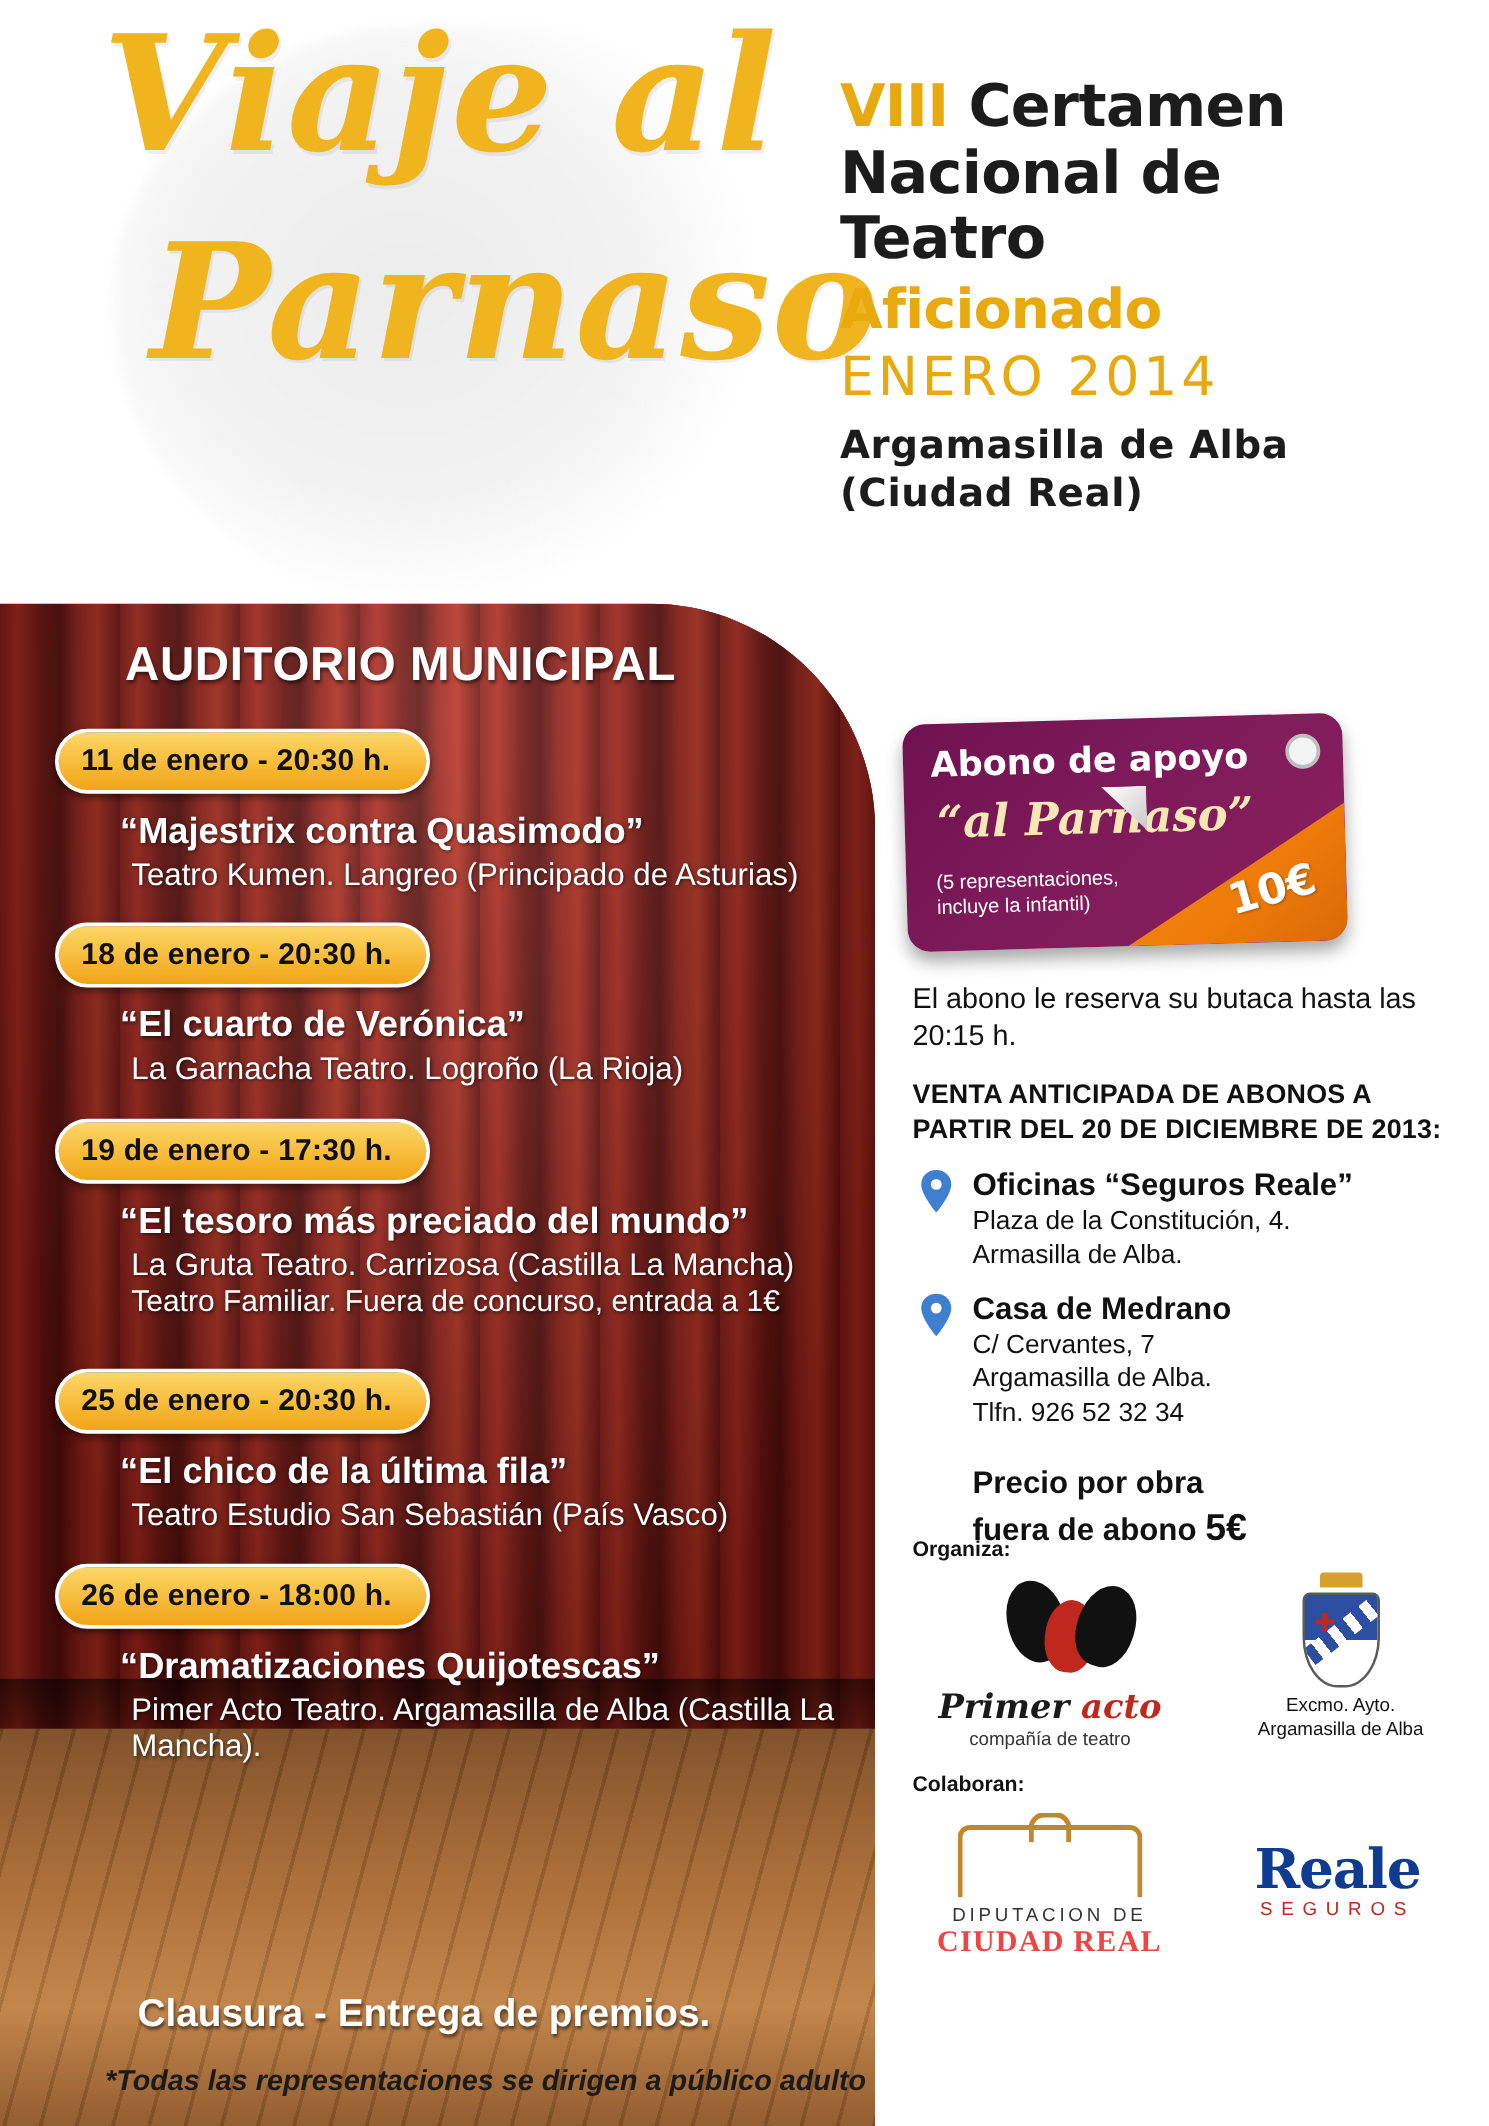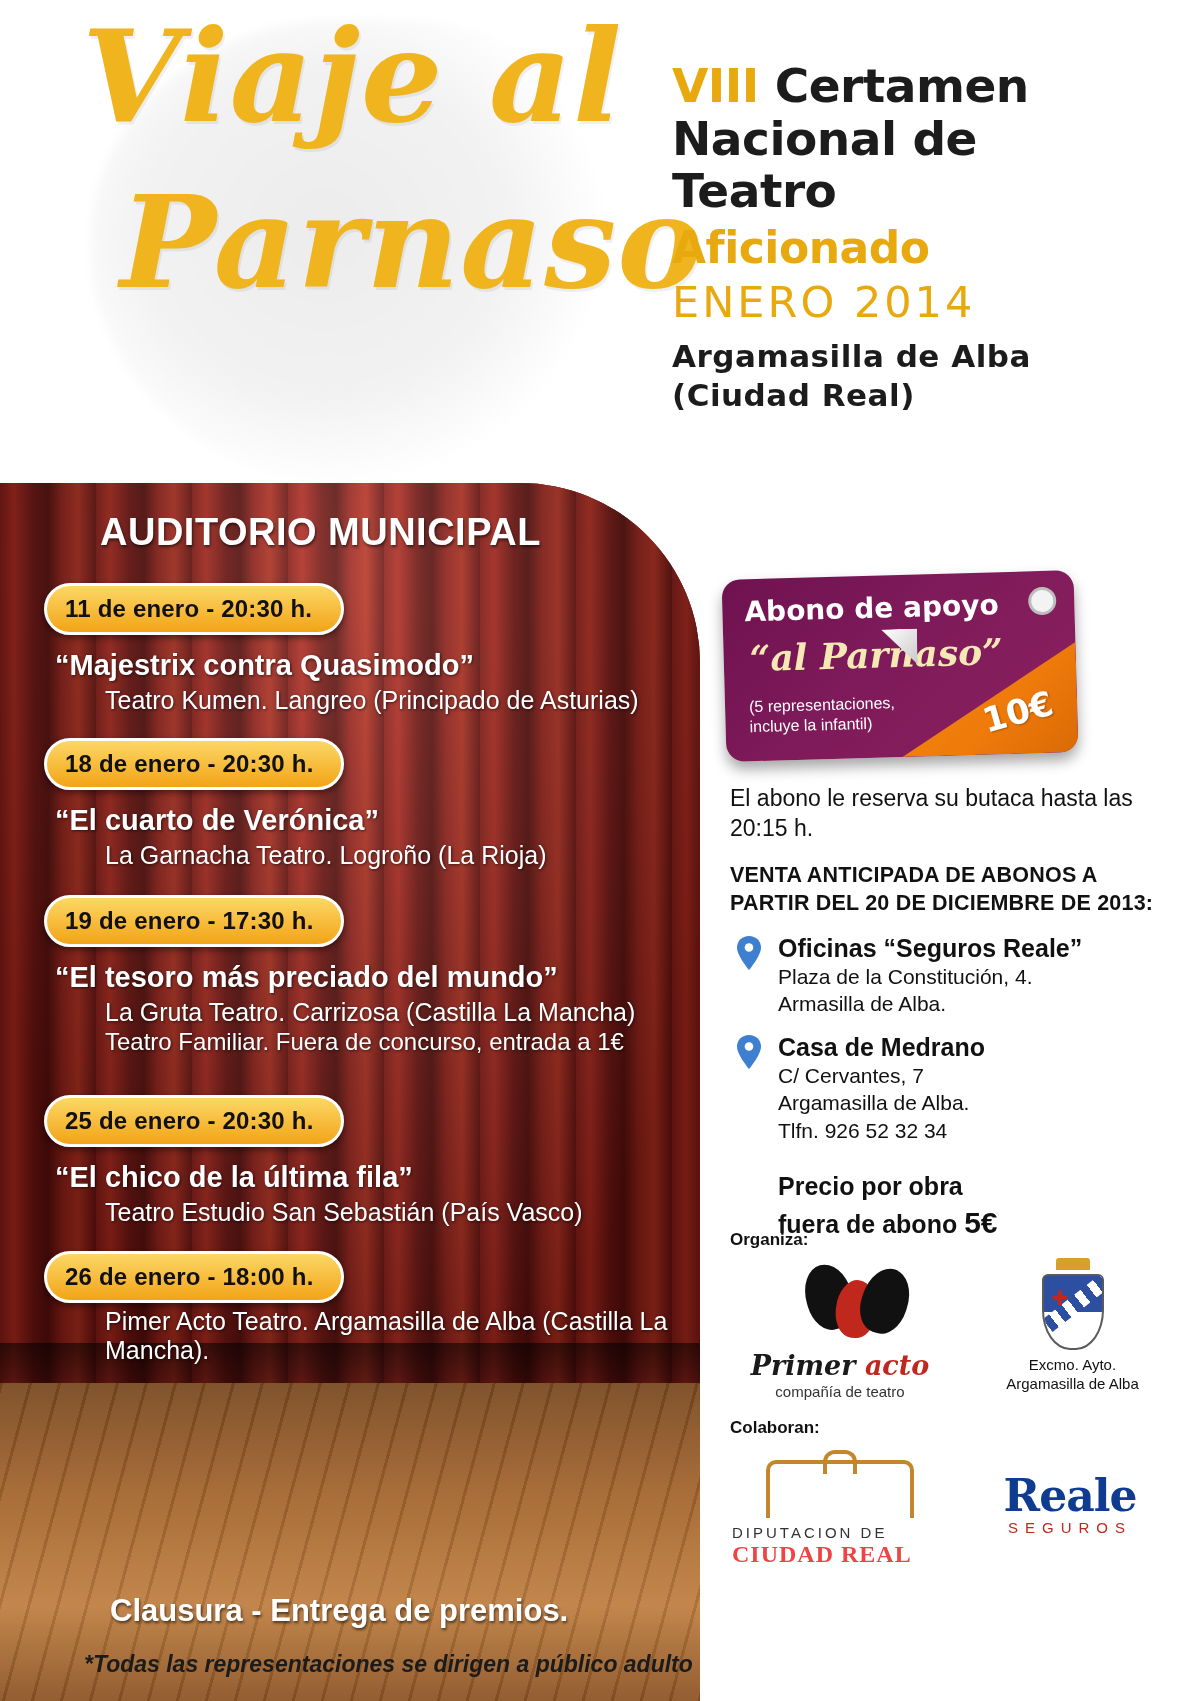--- a/index.html
+++ b/index.html
@@ -193,21 +193,21 @@
     box-sizing: border-box;
   }
   .date-pill span {
     font-family: "Liberation Sans", sans-serif;
     font-weight: bold;
     font-size: 24px;
     color: #111;
     letter-spacing: 0.2px;
   }
   .play-title {
-    margin: 14px 0 0 55px;
+    margin: 14px 0 0 96px;
     font-family: "Liberation Sans", sans-serif;
     font-weight: bold;
     font-size: 29px;
     color: #ffffff;
     text-shadow: 1px 1px 3px rgba(0,0,0,0.6);
   }
   .play-company {
     margin: 4px 0 0 105px;
     font-family: "Liberation Sans", sans-serif;
     font-size: 25px;
@@ -475,21 +475,21 @@
   }
   #colaboran-row {
     position: relative;
     height: 150px;
     margin-top: 6px;
   }
   #dipu {
     position: absolute;
     left: 2px; top: 14px;
     width: 215px;
-    text-align: left;
+    text-align: center;
   }
   #dipu-mark {
     width: 140px; height: 54px;
     margin: 0 auto 6px auto;
     border: 4px solid #c3862c;
     border-bottom: none;
     border-radius: 10px 10px 0 0;
     position: relative;
   }
   #dipu-mark:before {
@@ -598,20 +598,21 @@
           <span>25 de enero - 20:30 h.</span>
         </div>
         <div class="play-title">“El chico de la última fila”</div>
         <div class="play-company">Teatro Estudio San Sebastián (País Vasco)</div>
       </div>
 
       <div class="show-block" style="top:768px">
         <div class="date-pill">
           <span>26 de enero - 18:00 h.</span>
         </div>
+        <div class="play-title">“Dramatizaciones Quijotescas”</div>
         <div class="play-company">Pimer Acto Teatro. Argamasilla de Alba (Castilla La Mancha).</div>
       </div>
 
       <div id="clausura">Clausura  - Entrega de premios.</div>
       <div id="footnote">*Todas las representaciones se dirigen a público adulto</div>
     </div>
   </div>
 
   <div id="right-col">
 

